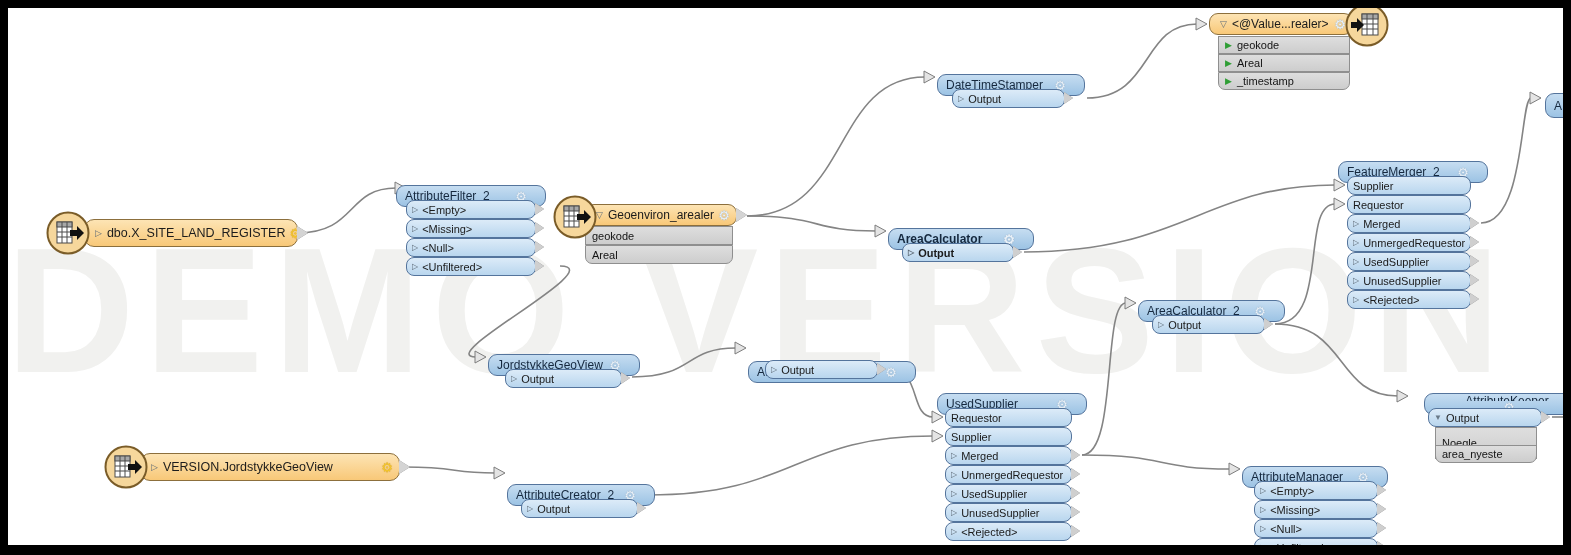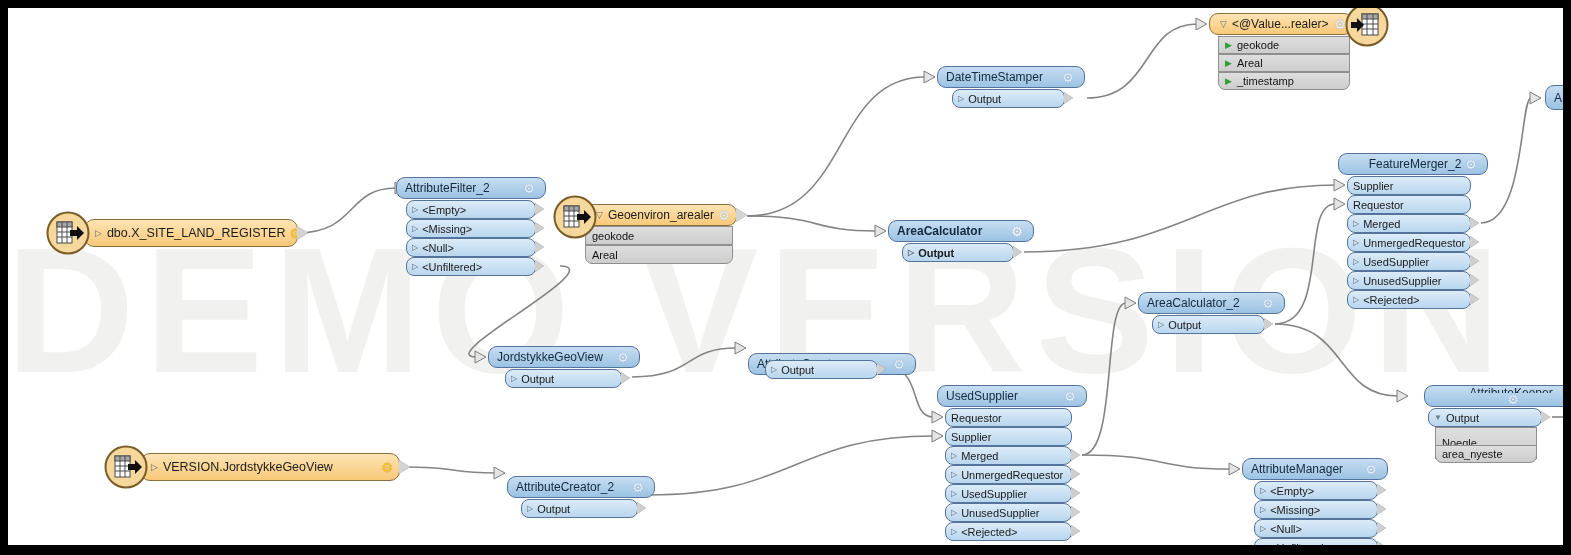--- a/index.html
+++ b/index.html
@@ -7,22 +7,22 @@
          font-family:"Liberation Sans",sans-serif;}
   #canvas{position:absolute;left:8px;top:8px;right:8px;bottom:10px;background:#ffffff;overflow:hidden;}
   #layer{position:absolute;left:-8px;top:-8px;width:1571px;height:555px;}
   #watermark{position:absolute;left:6px;top:208px;font-size:178px;font-weight:bold;
              color:#f1f1ef;letter-spacing:10px;white-space:nowrap;z-index:1;user-select:none;}
   #wires{position:absolute;left:0;top:0;width:1571px;height:555px;z-index:2;}
   #nodes{position:absolute;left:0;top:0;width:1571px;height:555px;z-index:3;}
   .abs{position:absolute;}
   .t-header{position:absolute;height:22px;box-sizing:border-box;border:1px solid #54749c;
             border-radius:9px;background:linear-gradient(#c6ddf1,#9cc3e4);
-            display:flex;align-items:center;padding:0 10px 0 8px;
-            font-size:12px;color:#15283e;white-space:nowrap;}
+            display:flex;align-items:center;padding:0 18px 0 8px;
+            font-size:12px;color:#15283e;white-space:nowrap;margin-top:8px;}
   .t-header .lbl{flex:1;overflow:hidden;}
   .gear{font-size:13px;color:#e9f1f8;text-shadow:0 0 1px #7d97b3;margin-left:4px;line-height:1;}
   .gear.yellow{color:#f5c62e;text-shadow:0 0 1px #b98a1d;}
   .port{position:absolute;height:19px;box-sizing:border-box;border:1px solid #54749c;
         border-radius:8px;background:linear-gradient(#dcebf8,#b9d6ee);
         display:flex;align-items:center;padding:0 4px 0 5px;
         font-size:11px;color:#1a1a1a;white-space:nowrap;}
   .port .glyph{font-size:8px;color:#5e6b77;margin-right:4px;line-height:1;}
   .port.out::after{content:"";position:absolute;right:-9px;top:2px;width:0;height:0;
         border-top:6px solid transparent;border-bottom:6px solid transparent;
@@ -211,21 +211,21 @@
           <div class="abs" style="left: 888px; top: 220px; width: 160px; height: 43px; font-weight: bold;">
             <div class="t-header" style="left: 0px; top: 0px; width: 146px; height: 22px;">
               <span class="lbl">AreaCalculator</span>
               <span class="gear">⚙</span>
             </div>
             <div class="port out" style="left: 14px; top: 23px; width: 112px; height: 19px;">
               <span class="glyph">▷</span>
               <span>Output</span>
             </div>
           </div>
-          <div class="abs" style="left: 1338px; top: 153px; width: 164px; height: 157px; text-align: right;">
+          <div class="abs" style="left: 1338px; top: 153px; width: 164px; height: 157px;">
             <div class="t-header" style="left: 0px; top: 0px; width: 150px; height: 22px;">
               <span class="lbl">FeatureMerger_2</span>
               <span class="gear">⚙</span>
             </div>
             <div class="port in" style="left: 9px; top: 23px; width: 124px; height: 19px;">
               <span>Supplier</span>
             </div>
             <div class="port in" style="left: 9px; top: 42px; width: 124px; height: 19px;">
               <span>Requestor</span>
             </div>

